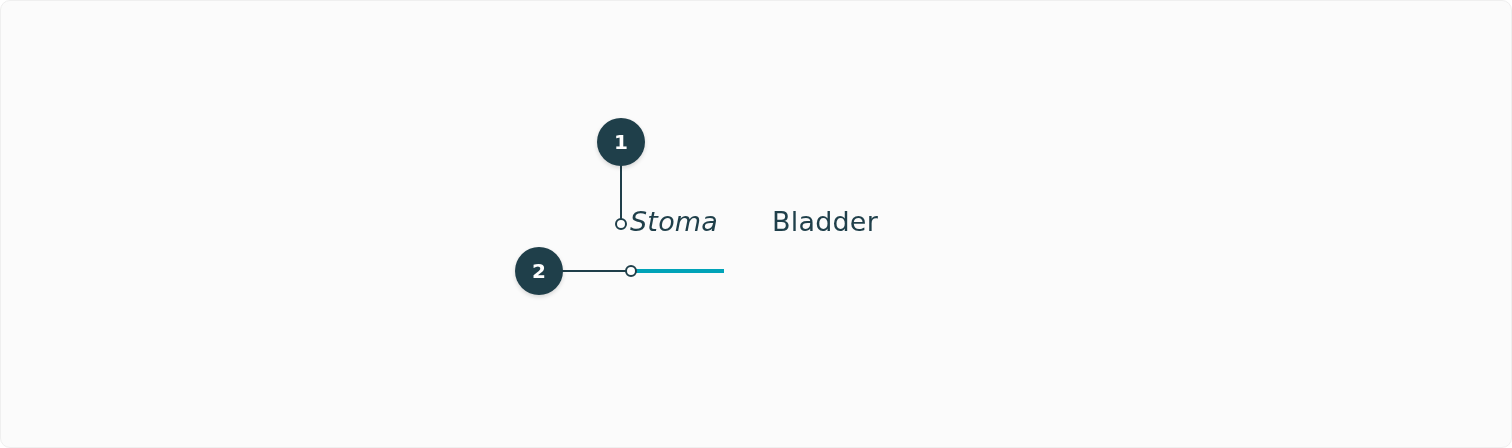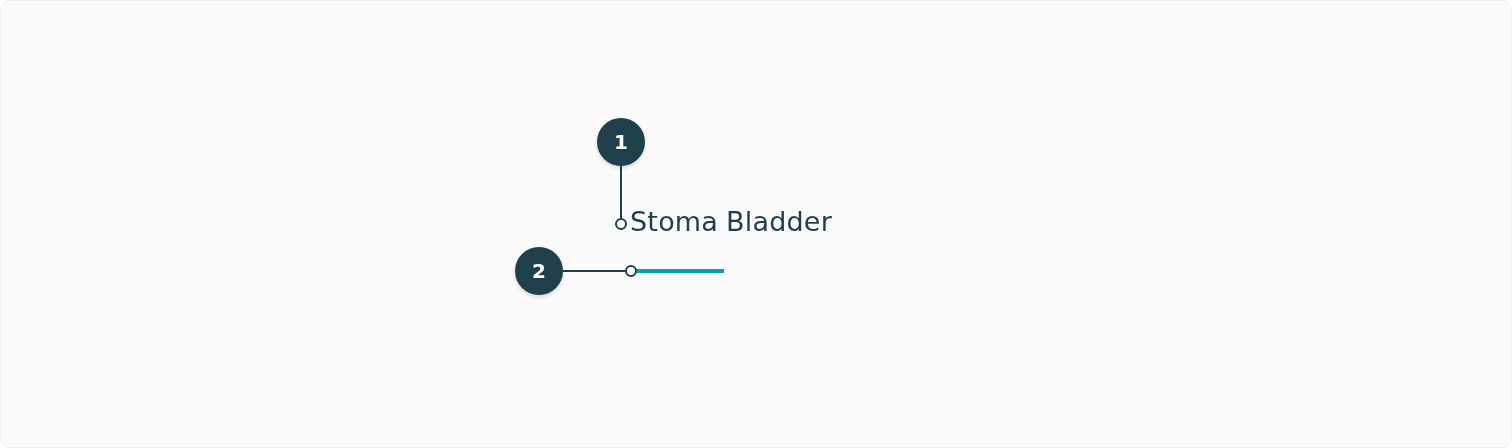--- a/index.html
+++ b/index.html
@@ -8,22 +8,22 @@
       font-family: "DejaVu Sans", sans-serif; position: relative; overflow: hidden;
     }
     .frame {
       position: absolute; left: 0; top: 0; width: 1510px; height: 446px;
       background: #fbfbfb; border: 1px solid #efefef; border-radius: 10px;
     }
     .tab {
       position: absolute; top: 203px; font-size: 27px; color: #1f3f4a;
       font-family: "DejaVu Sans", sans-serif; line-height: 36px; letter-spacing: 0.2px;
     }
-    .tab-stoma { left: 629px; }
-    .tab-bladder { left: 725px; }
+    .tab-stoma { left: 629px; font-style: italic; }
+    .tab-bladder { left: 771px; }
     .indicator {
       position: absolute; left: 632px; top: 268px; width: 91px; height: 4px; background: #00a3b8;
     }
     .badge {
       position: absolute; width: 48px; height: 48px; border-radius: 50%;
       background: #1f3f4a; color: #ffffff; font-weight: bold; font-size: 20px;
       display: flex; align-items: center; justify-content: center;
       box-shadow: 0 2px 4px rgba(0,0,0,0.15);
     }
     .badge-1 { left: 596px; top: 117px; }

